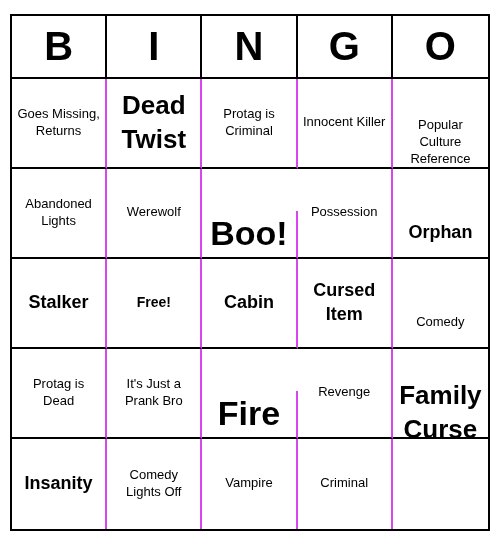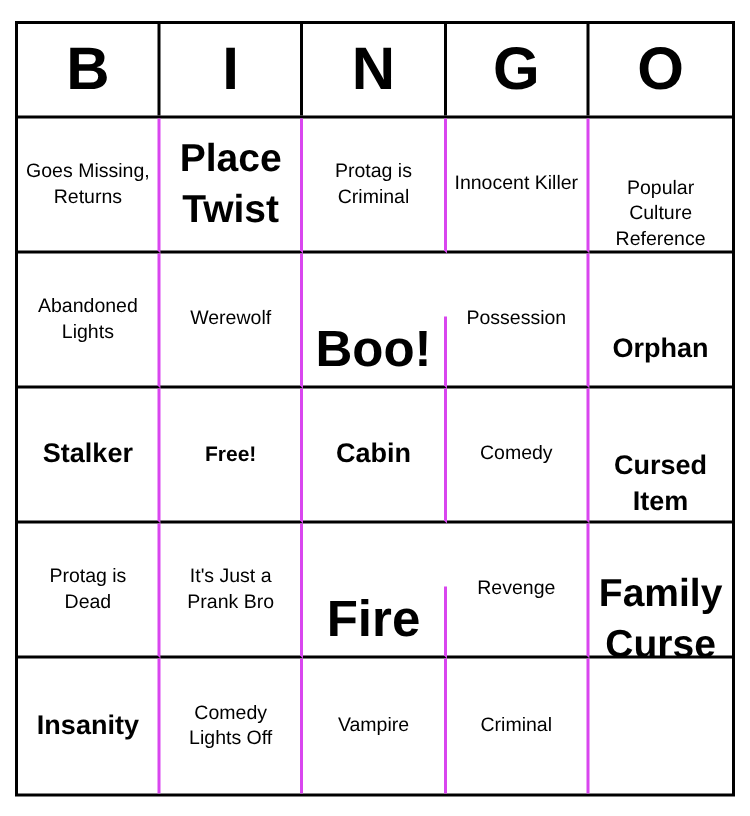--- a/index.html
+++ b/index.html
@@ -78,34 +78,34 @@
 <div class="bingo-card">
   <div class="bingo-header">
   <div class="bingo-header-cell">B</div>
       <div class="bingo-header-cell">I</div>
       <div class="bingo-header-cell">N</div>
       <div class="bingo-header-cell">G</div>
       <div class="bingo-header-cell">O</div>
     </div>
   <div class="bingo-grid">
   <div class="bingo-cell">Goes Missing, Returns</div>
-      <div class="bingo-cell large-text">Place Twist</div>
+      <div class="bingo-cell large-text">Dead Twist</div>
       <div class="bingo-cell">Protag is Criminal</div>
       <div class="bingo-cell">Innocent Killer</div>
       <div class="bingo-cell">Popular Culture Reference</div>
       <div class="bingo-cell">Abandoned Lights</div>
       <div class="bingo-cell">Werewolf</div>
       <div class="bingo-cell xlarge-text">Boo!</div>
       <div class="bingo-cell">Possession</div>
       <div class="bingo-cell medium-text">Orphan</div>
       <div class="bingo-cell medium-text">Stalker</div>
       <div class="bingo-cell free">Free!</div>
       <div class="bingo-cell medium-text">Cabin</div>
+      <div class="bingo-cell medium-text">Cursed Item</div>
       <div class="bingo-cell">Comedy</div>
-      <div class="bingo-cell medium-text">Cursed Item</div>
       <div class="bingo-cell">Protag is Dead</div>
       <div class="bingo-cell">It's Just a Prank Bro</div>
       <div class="bingo-cell xlarge-text">Fire</div>
       <div class="bingo-cell">Revenge</div>
       <div class="bingo-cell large-text">Family Curse</div>
       <div class="bingo-cell medium-text">Insanity</div>
       <div class="bingo-cell">Comedy Lights Off</div>
       <div class="bingo-cell">Vampire</div>
       <div class="bingo-cell">Criminal</div>
     </div>

